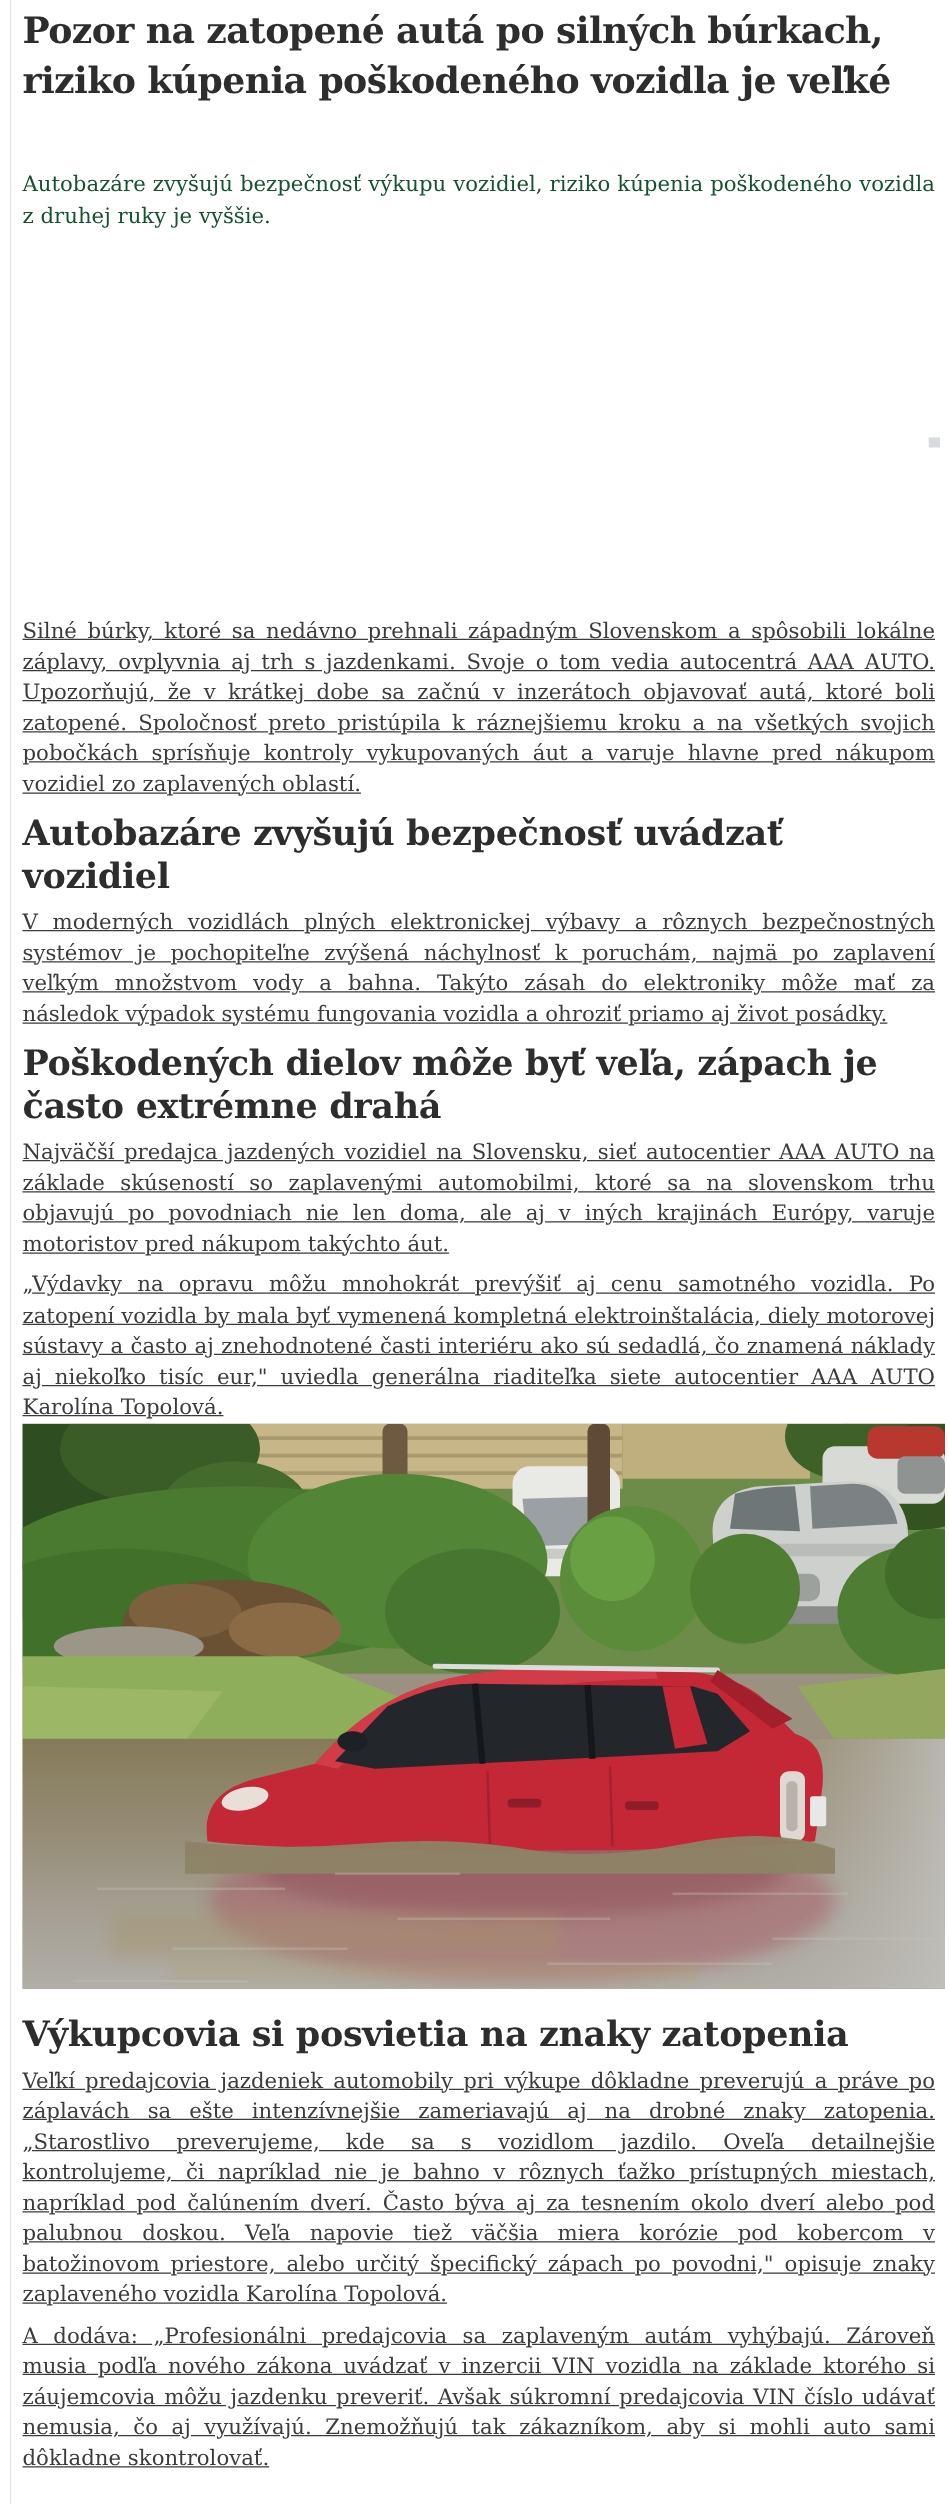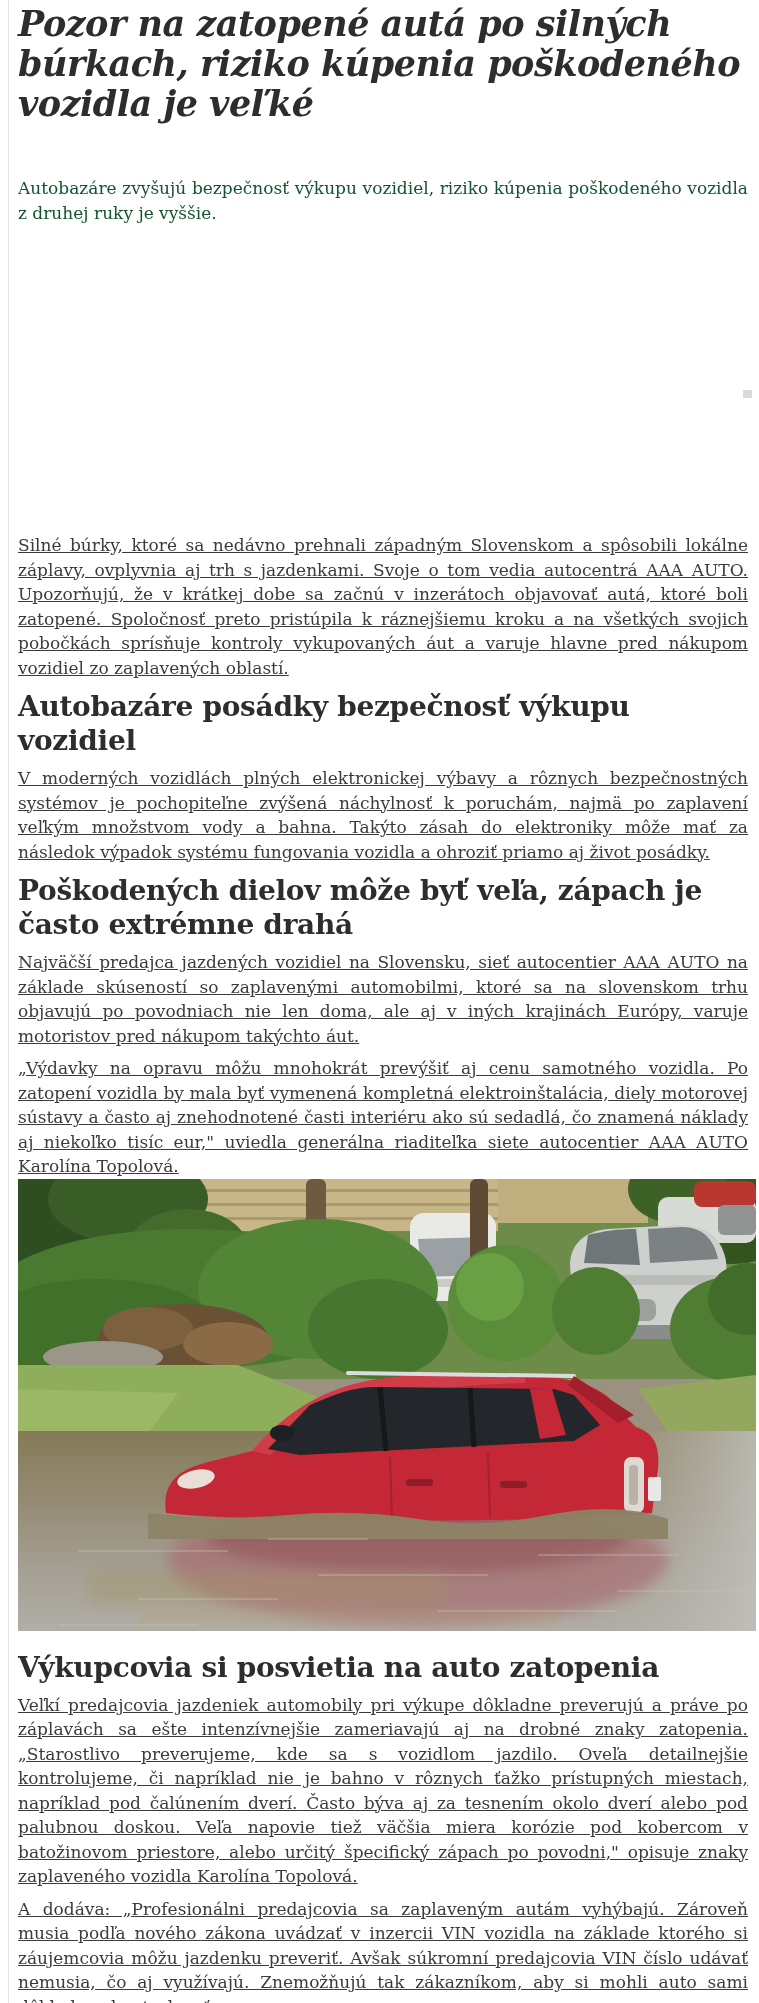--- a/index.html
+++ b/index.html
@@ -10,24 +10,23 @@
     margin:0;
     padding:0 11px 6px 9px;
     border-left:1px solid #e4e4e4;
     margin-left:8px;
     width:751px;
     position:relative;
     overflow:hidden;
   }
   h1.title{
     margin:4px 0 0 0;
-    font-size:35px;line-height:40px;
+    font-size:29px;line-height:40px;
     font-weight:700;color:#2d2d2d;
     letter-spacing:-0.5px;
-    font-style:italic;
   }
   p.lead{
     margin:52px 0 0 0;
     font-size:17px;line-height:24.5px;
     color:#14532d;text-align:justify;
   }
   .ad-slot{height:284px;position:relative;}
   .ad-artifact{
     position:absolute;right:-4px;top:165px;
     width:9px;height:8px;background:#d7dade;display:block;
@@ -60,21 +59,21 @@
   <h1 class="title">Pozor na zatopené autá po silných búrkach, riziko kúpenia poškodeného vozidla je veľké</h1>
 
   <p class="lead">Autobazáre zvyšujú bezpečnosť výkupu vozidiel, riziko kúpenia poškodeného vozidla z druhej ruky je vyššie.</p>
 
   <div class="ad-slot">
     <span class="ad-artifact"></span>
   </div>
 
   <p class="body first">Silné búrky, ktoré sa nedávno prehnali západným Slovenskom a spôsobili lokálne záplavy, ovplyvnia aj trh s jazdenkami. Svoje o tom vedia autocentrá AAA AUTO. Upozorňujú, že v krátkej dobe sa začnú v inzerátoch objavovať autá, ktoré boli zatopené. Spoločnosť preto pristúpila k ráznejšiemu kroku a na všetkých svojich pobočkách sprísňuje kontroly vykupovaných áut a varuje hlavne pred nákupom vozidiel zo zaplavených oblastí.</p>
 
-  <h2 class="sub">Autobazáre posádky bezpečnosť výkupu vozidiel</h2>
+  <h2 class="sub">Autobazáre zvyšujú bezpečnosť uvádzať vozidiel</h2>
 
   <p class="body">V moderných vozidlách plných elektronickej výbavy a rôznych bezpečnostných systémov je pochopiteľne zvýšená náchylnosť k poruchám, najmä po zaplavení veľkým množstvom vody a bahna. Takýto zásah do elektroniky môže mať za následok výpadok systému fungovania vozidla a ohroziť priamo aj život posádky.</p>
 
   <h2 class="sub">Poškodených dielov môže byť veľa, zápach je často extrémne drahá</h2>
 
   <p class="body">Najväčší predajca jazdených vozidiel na Slovensku, sieť autocentier AAA AUTO na základe skúseností so zaplavenými automobilmi, ktoré sa na slovenskom trhu objavujú po povodniach nie len doma, ale aj v iných krajinách Európy, varuje motoristov pred nákupom takýchto áut.</p>
   <p class="body">„Výdavky na opravu môžu mnohokrát prevýšiť aj cenu samotného vozidla. Po zatopení vozidla by mala byť vymenená kompletná elektroinštalácia, diely motorovej sústavy a často aj znehodnotené časti interiéru ako sú sedadlá, čo znamená náklady aj niekoľko tisíc eur," uviedla generálna riaditeľka siete autocentier AAA AUTO Karolína Topolová.</p>
 
   <figure class="photo">
     <svg width="738" height="452" viewBox="0 0 738 452" xmlns="http://www.w3.org/2000/svg">
@@ -201,18 +200,18 @@
           <path d="M520,376 H660"></path>
         <path d="M120,420 H260"></path>
           <path d="M420,432 H600"></path>
           <path d="M40,446 H180"></path>
         <path d="M600,412 H730"></path>
           <path d="M250,360 H350"></path>
       </g>
     </svg>
   </figure>
 
-  <h2 class="sub after-photo">Výkupcovia si posvietia na auto zatopenia</h2>
+  <h2 class="sub after-photo">Výkupcovia si posvietia na znaky zatopenia</h2>
 
   <p class="body">Veľkí predajcovia jazdeniek automobily pri výkupe dôkladne preverujú a práve  po záplavách sa ešte intenzívnejšie zameriavajú aj na drobné znaky zatopenia. „Starostlivo preverujeme, kde sa s vozidlom jazdilo. Oveľa detailnejšie kontrolujeme, či napríklad nie je bahno v rôznych ťažko prístupných miestach, napríklad pod čalúnením dverí. Často býva aj za tesnením okolo dverí alebo pod palubnou doskou. Veľa napovie tiež väčšia miera korózie pod kobercom v batožinovom priestore, alebo určitý špecifický zápach po povodni," opisuje znaky zaplaveného vozidla Karolína Topolová.</p>
   <p class="body">A dodáva: „Profesionálni predajcovia sa zaplaveným autám vyhýbajú. Zároveň musia podľa nového zákona uvádzať v inzercii VIN vozidla na základe ktorého si záujemcovia môžu jazdenku preveriť. Avšak súkromní predajcovia VIN číslo udávať nemusia, čo aj využívajú. Znemožňujú tak zákazníkom, aby si mohli auto sami dôkladne skontrolovať.</p>
 
 </div>
 
 </body></html>

